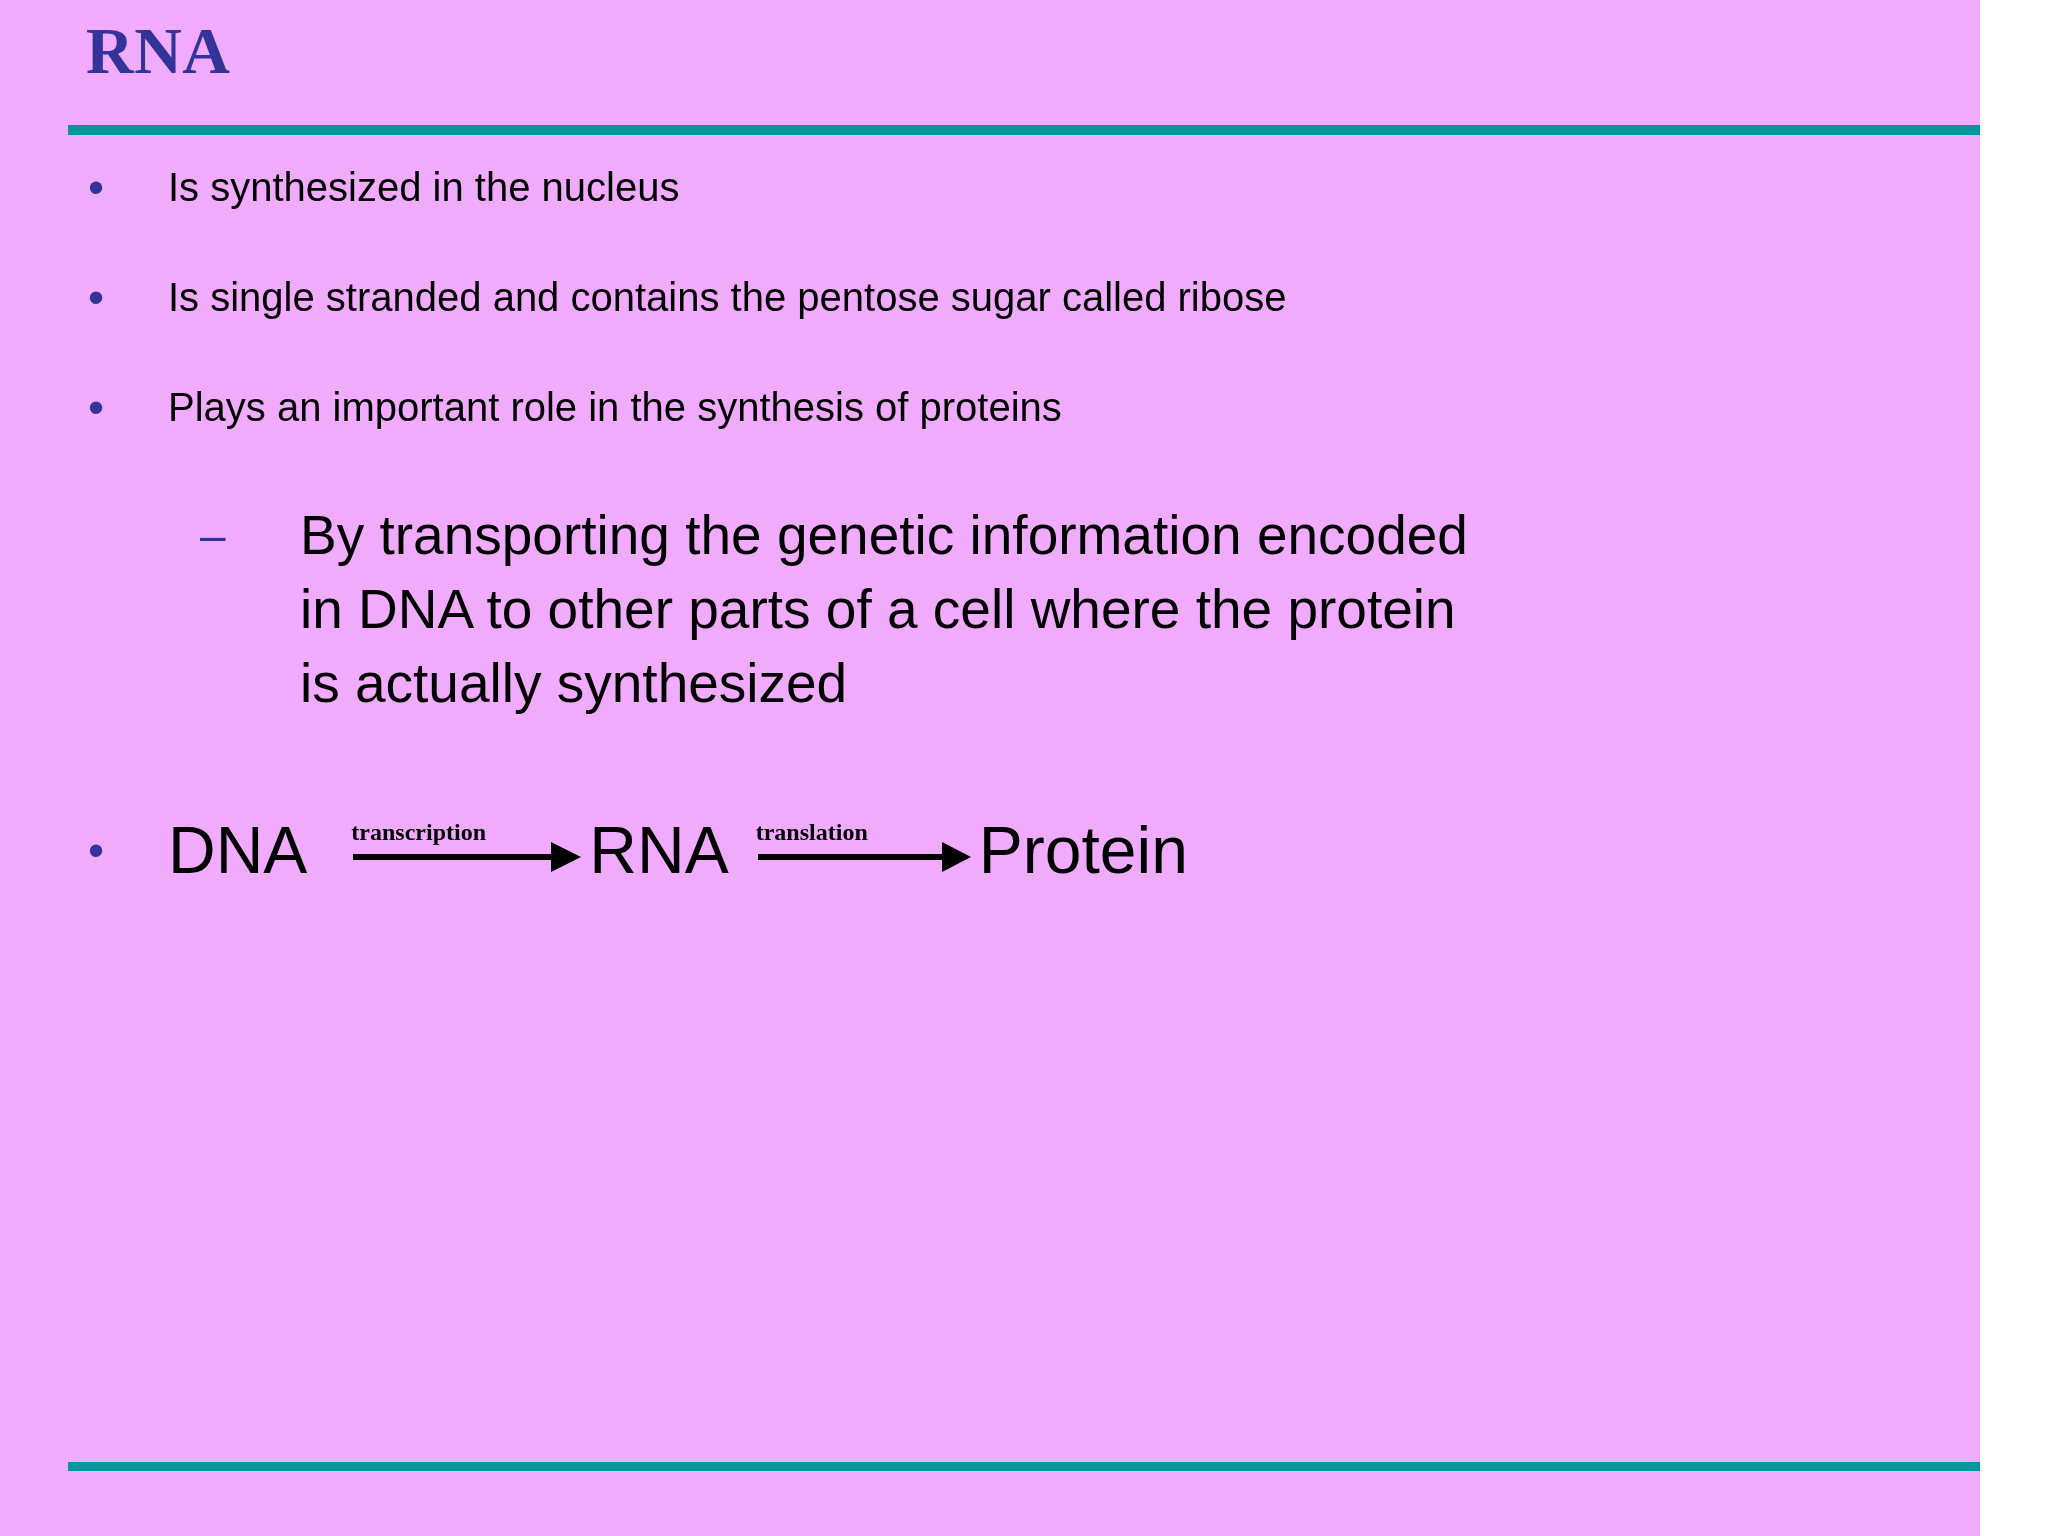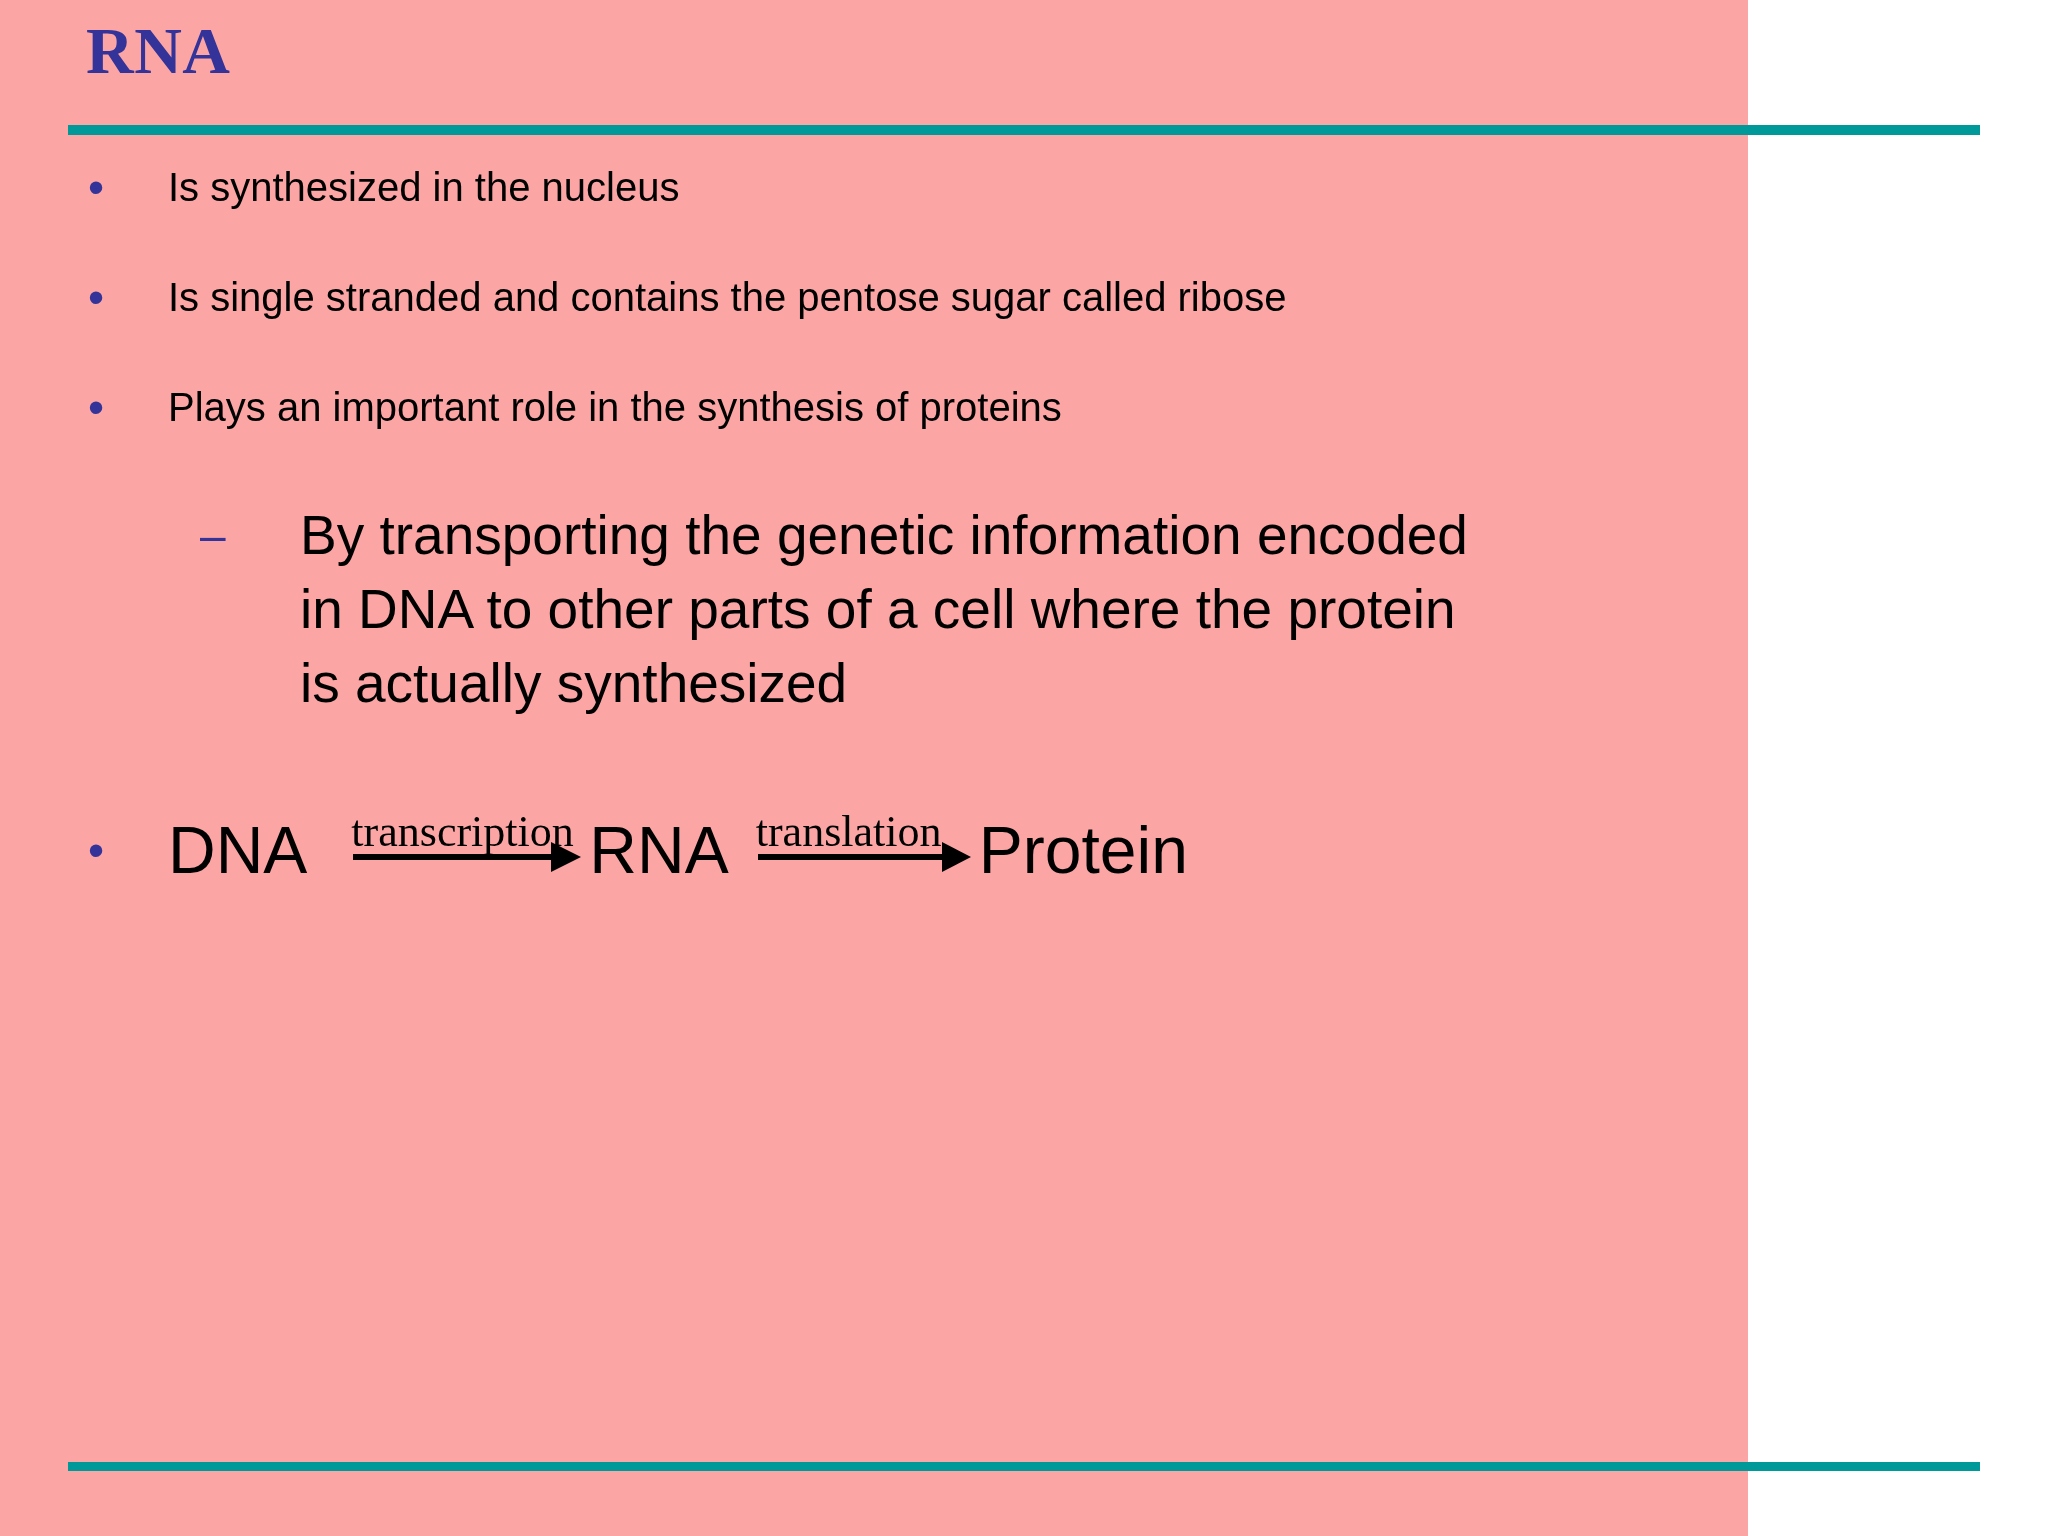--- a/index.html
+++ b/index.html
@@ -9,23 +9,23 @@
   }
   body {
     width: 2048px;
     height: 1536px;
     overflow: hidden;
     font-family: "Liberation Sans", sans-serif;
   }
 
   .slide {
     position: relative;
-    width: 1748px;
+    width: 1980px;
     height: 1536px;
-    background: #fca5a5;
+    background: #f0abfc;
   }
 
   
   .title {
     position: absolute;
     left: 86px;
     top: 18px;
     font-family: "Liberation Serif", serif;
     font-weight: bold;
     font-size: 66px;
@@ -161,25 +161,26 @@
     width: 215px;
   }
 
   .arrow-label {
     position: absolute;
     left: 0;
     top: 6px;
     width: 100%;
     text-align: left;
     font-family: "Liberation Serif", serif;
-    font-size: 44px;
+    font-size: 24px;
     line-height: 32px;
     color: #000000;
     white-space: nowrap;
     z-index: 2;
+    font-weight: bold;
   }
 
   .arrow-svg {
     position: absolute;
     left: 0;
     top: 0;
     width: 100%;
     height: 80px;
     z-index: 1;
   }

